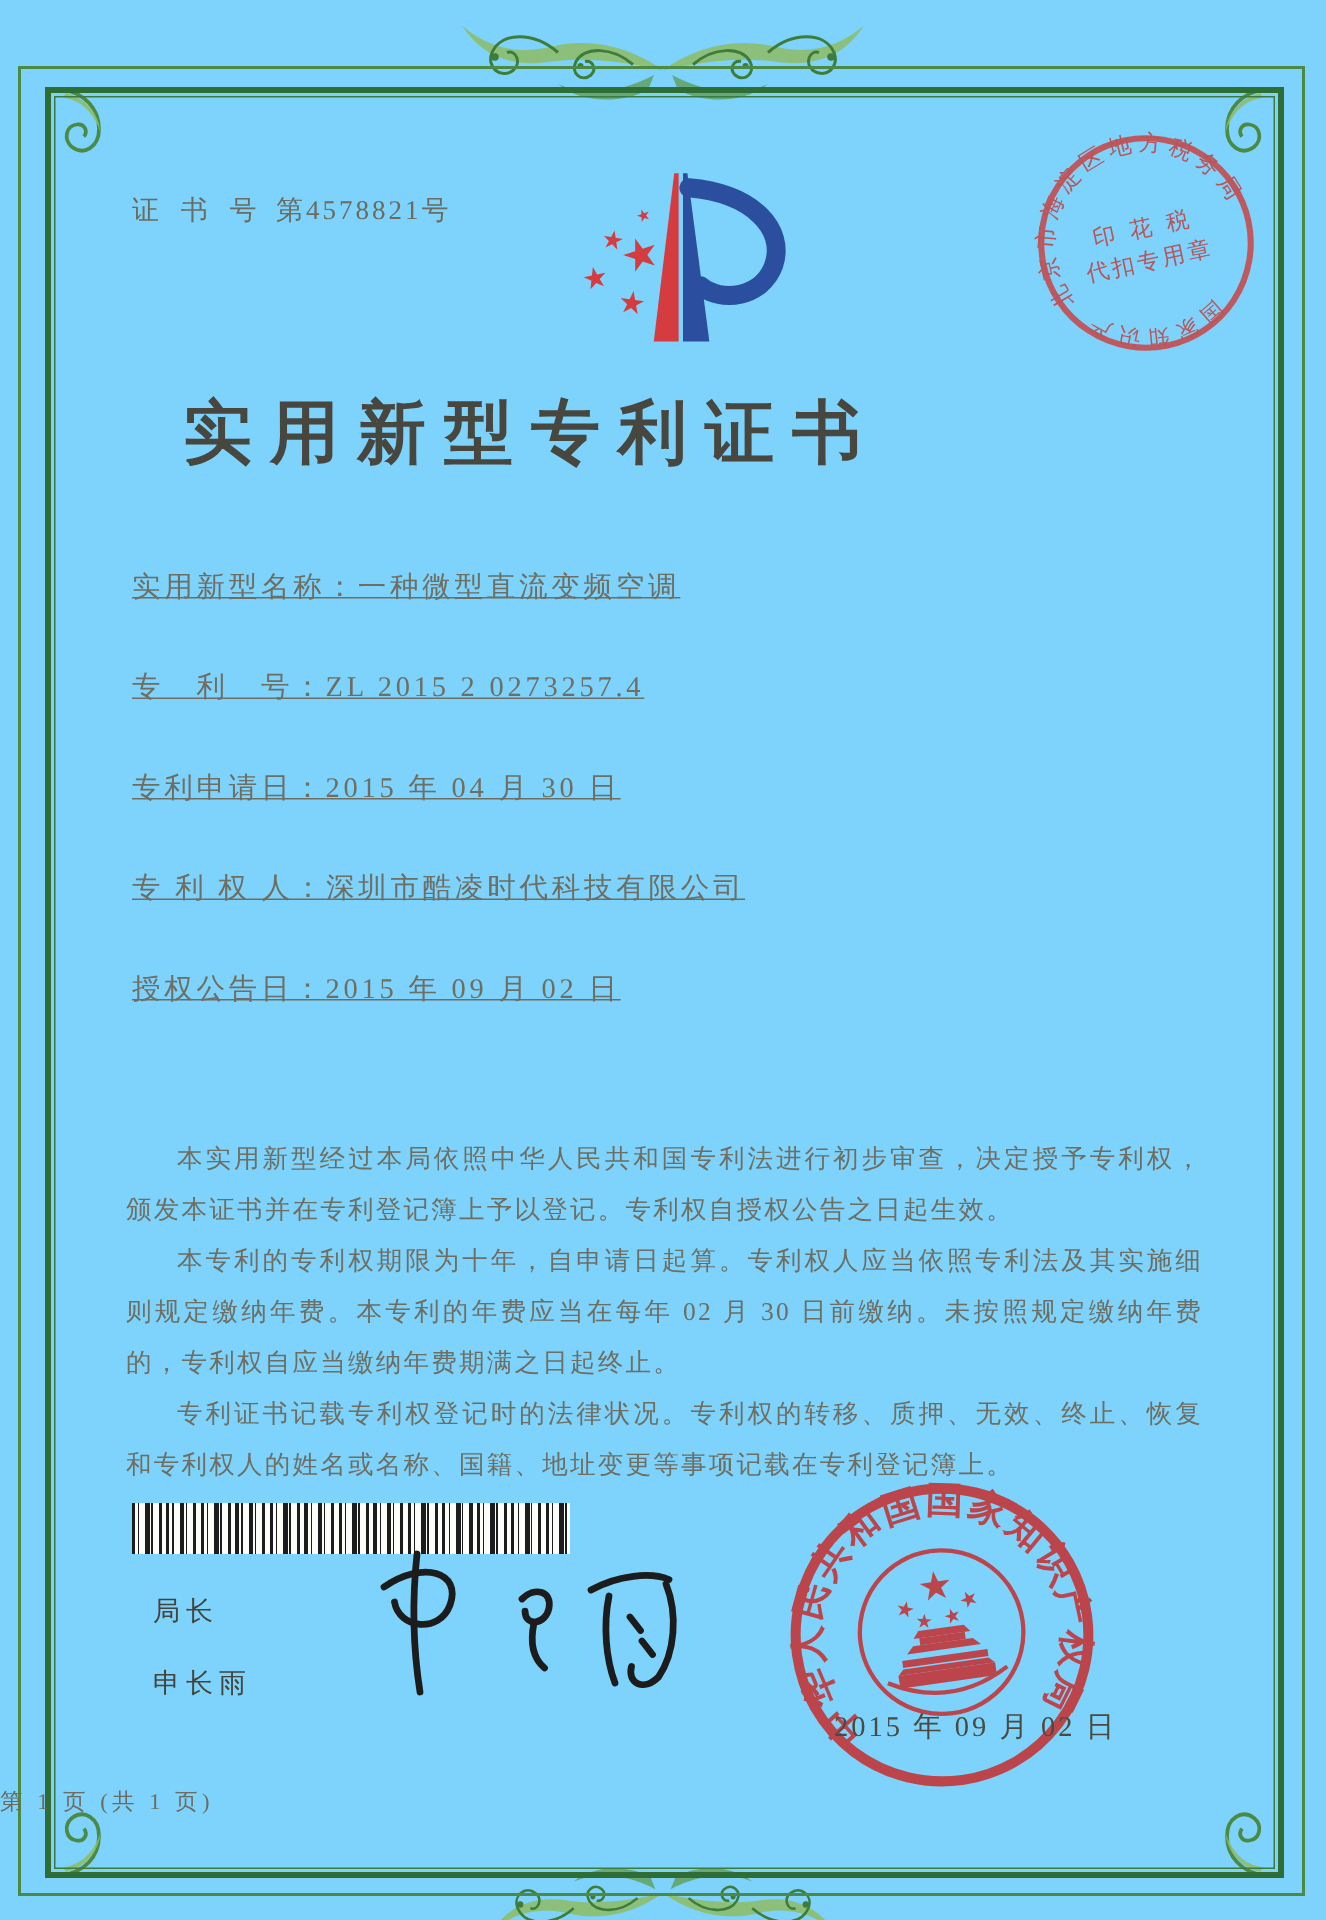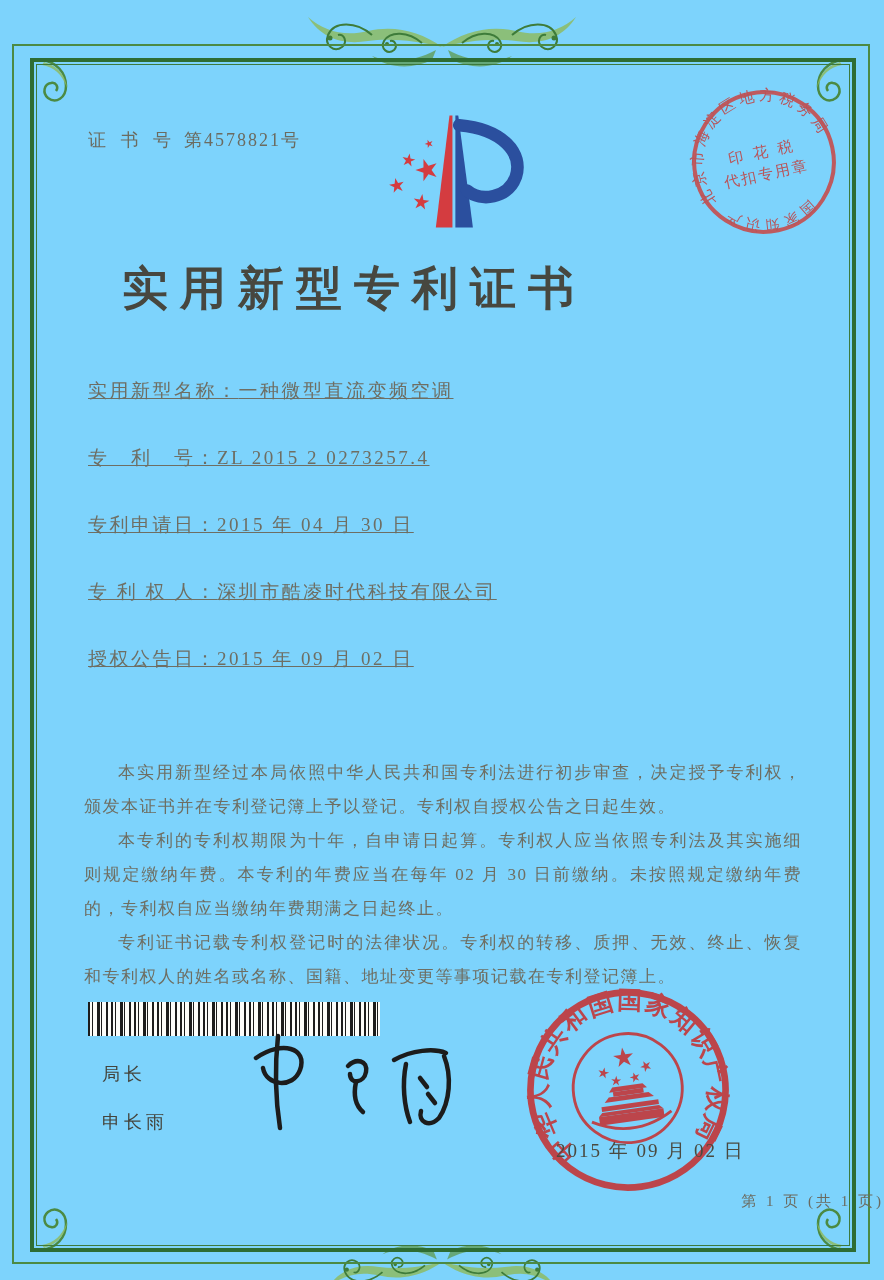--- a/index.html
+++ b/index.html
@@ -60,21 +60,21 @@
   }
   .commissioner{position:absolute;left:102px;top:1062px;font-size:18px;color:#44443c;letter-spacing:4px;}
   .commissioner .name{margin-top:24px;}
   .signature{position:absolute;left:232px;top:1022px;width:260px;height:130px;}
   .office-seal{position:absolute;left:518px;top:980px;width:220px;height:220px;opacity:.92;}
   .seal-date{
     position:absolute;left:556px;top:1138px;z-index:5;
     font-size:19px;color:#4a4a40;letter-spacing:2px;white-space:nowrap;
   }
   .footer{
-    position:absolute;left:0;top:1192px;width:884px;text-align:right;
+    position:absolute;left:0;top:1192px;width:884px;text-align:left;
     font-size:15px;color:#6b6b60;letter-spacing:3px;
   }
   text{font-family:"Liberation Serif","DejaVu Serif",serif;}
 </style>
 </head>
 <body>
 
 <div class="page">
 
   <svg class="deco" xmlns="http://www.w3.org/2000/svg">

